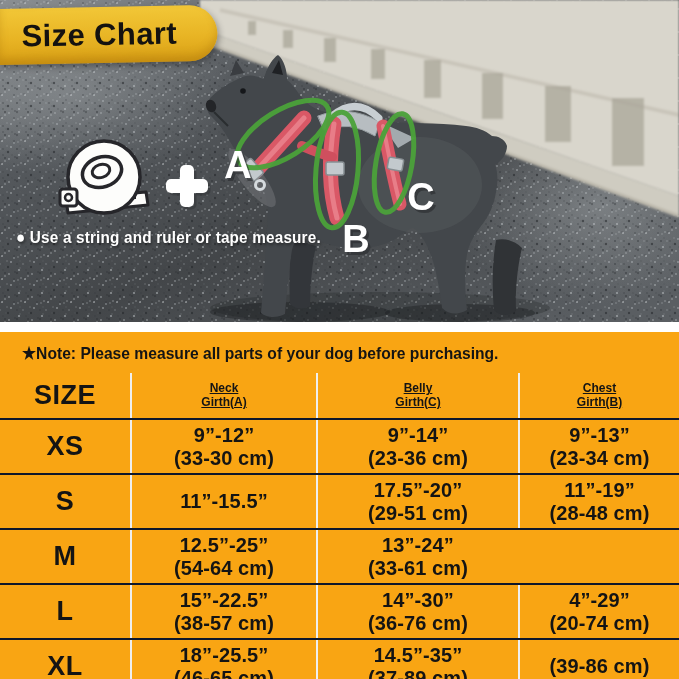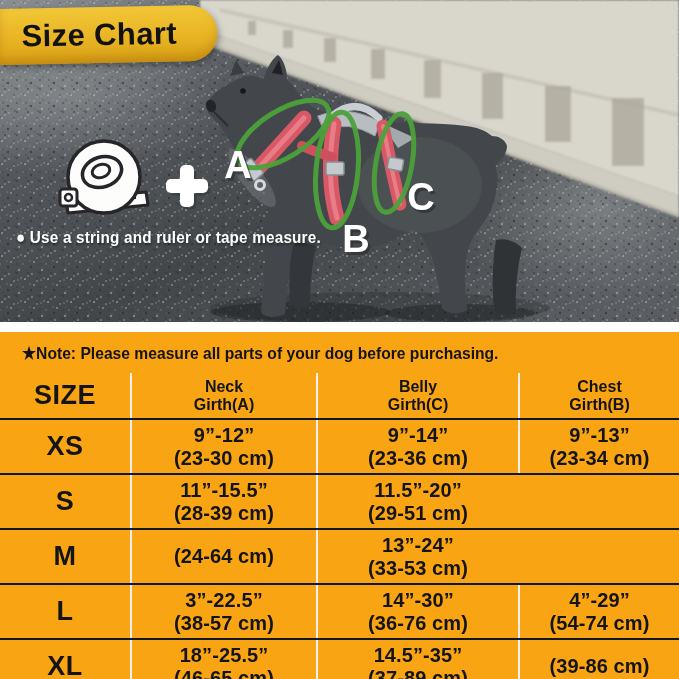--- a/index.html
+++ b/index.html
@@ -32,21 +32,21 @@
   .note{padding:11px 0 0 24px;font-size:17px;font-weight:700;white-space:nowrap;
         transform:scaleX(.92);transform-origin:left center;}
   .grid{margin-top:9px;}
   .row{display:grid;grid-template-columns:130px 186px 202px 161px;height:53px;}
   .row.header{height:45px;}
   .row + .row{border-top:2px solid #0f172a;}
   .cell{display:flex;flex-direction:column;align-items:center;justify-content:center;
         line-height:1.12;text-align:center;}
   .cell + .cell{border-left:2px solid #efefef;}
   .cell.size{font-size:27px;font-weight:bold;letter-spacing:.5px;}
-  .cell.head{font-size:16px;font-weight:bold;}
+  .cell.head{font-size:12px;font-weight:bold;text-decoration:underline;}
   .cell.val{font-size:20px;font-weight:bold;letter-spacing:.1px;}
 </style>
 </head>
 <body>
 
 <div class="stage">
 
   <div class="photo">
     <svg viewBox="0 0 679 322" width="679" height="322">
       <defs>
@@ -222,68 +222,72 @@
         <div class="cell head">
           <span>Chest</span>
           <span>Girth(B)</span>
         </div>
       </div>
 
       <div class="row">
         <div class="cell size">XS</div>
         <div class="cell val">
           <span>9”-12”</span>
-            <span>(23-30 cm)</span>
+            <span>(33-30 cm)</span>
         </div>
         <div class="cell val">
           <span>9”-14”</span>
             <span>(23-36 cm)</span>
         </div>
         <div class="cell val">
           <span>9”-13”</span>
             <span>(23-34 cm)</span>
         </div>
       </div>
 
       <div class="row">
         <div class="cell size">S</div>
         <div class="cell val">
           <span>11”-15.5”</span>
-            <span>(28-39 cm)</span>
-        </div>
-        <div class="cell val">
-          <span>11.5”-20”</span>
+        </div>
+        <div class="cell val">
+          <span>17.5”-20”</span>
             <span>(29-51 cm)</span>
         </div>
+        <div class="cell val">
+          <span>11”-19”</span>
+            <span>(28-48 cm)</span>
+        </div>
       </div>
 
       <div class="row">
         <div class="cell size">M</div>
         <div class="cell val">
-            <span>(24-64 cm)</span>
+          <span>12.5”-25”</span>
+            <span>(54-64 cm)</span>
         </div>
         <div class="cell val">
           <span>13”-24”</span>
-            <span>(33-53 cm)</span>
+            <span>(33-61 cm)</span>
         </div>
       </div>
 
       <div class="row">
         <div class="cell size">L</div>
         <div class="cell val">
-          <span>3”-22.5”</span>
+          <span>15”-22.5”</span>
             <span>(38-57 cm)</span>
         </div>
         <div class="cell val">
           <span>14”-30”</span>
             <span>(36-76 cm)</span>
         </div>
         <div class="cell val">
           <span>4”-29”</span>
-            <span>(54-74 cm)</span>
+            <span>(20-74 cm)</span>
         </div>
       </div>
 
       <div class="row">
         <div class="cell size">XL</div>
         <div class="cell val">
           <span>18”-25.5”</span>
             <span>(46-65 cm)</span>
         </div>
         <div class="cell val">

